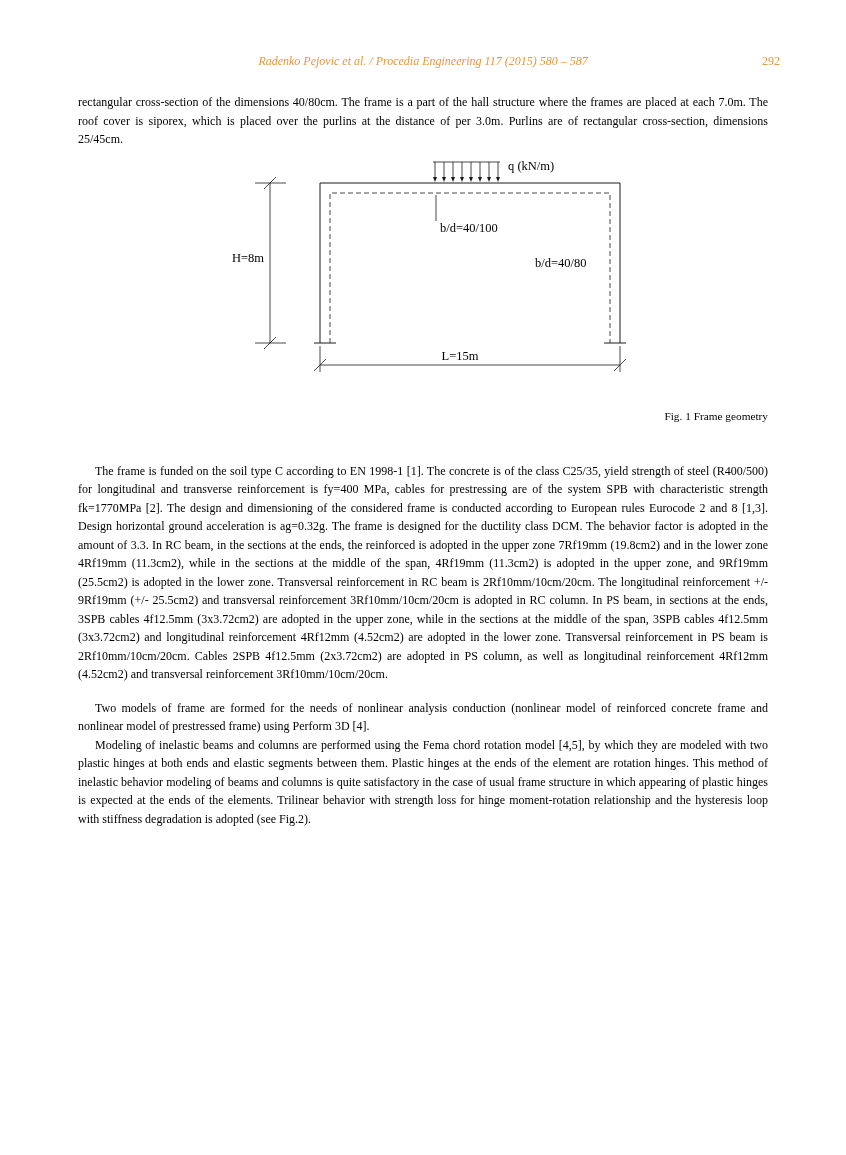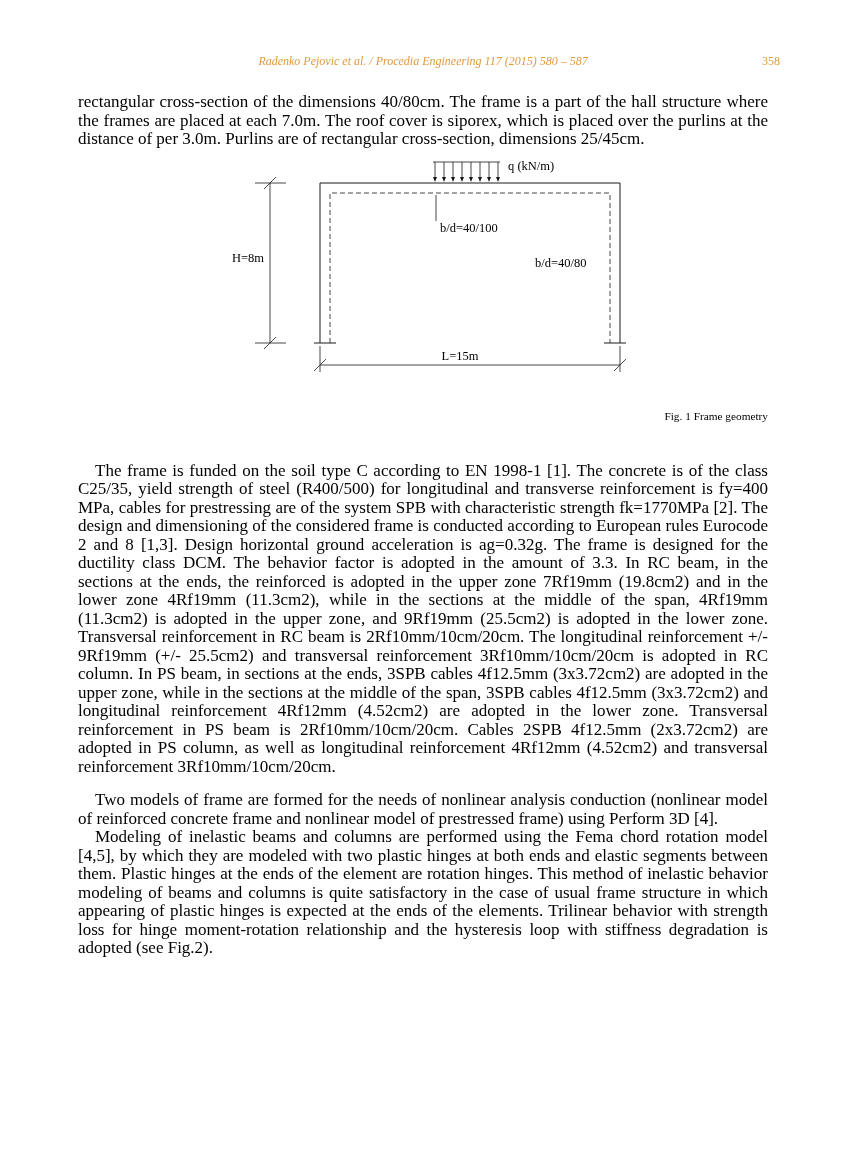--- a/index.html
+++ b/index.html
@@ -10,21 +10,21 @@
     padding: 54px 78px 14px 78px;
     position: relative; overflow: hidden;
   }
   .header {
     position: relative; width: 690px; text-align: center;
     font-size: 12px; color: var(--accent, #e2993f); height: 15px;
   }
   .citation { font-style: italic; }
   .page-num { position: absolute; right: -12px; top: 0; }
   .para {
-    font-size: 17px; line-height: 18.5px; text-align: justify; margin: 0;
+    font-size: 12px; line-height: 18.5px; text-align: justify; margin: 0;
   }
   .indent { text-indent: 17px; }
   #p-continued { margin-top: 24px; }
   .fig-wrap { margin-top: 4px; text-align: center; }
   .fig-wrap svg { display: block; }
   .fig-line { stroke: #1a1a1a; stroke-width: 1; fill: none; }
   .fig-thin { stroke: #1a1a1a; stroke-width: 0.8; fill: none; }
   .fig-dash { stroke: #1a1a1a; stroke-width: 0.8; fill: none; stroke-dasharray: 5 3; }
   .fig-fill { fill: #1a1a1a; stroke: none; }
   .fig-text { font-family: "Liberation Serif", serif; font-size: 12.5px; fill: #000; }
@@ -36,21 +36,21 @@
   }
   .para-models { margin-top: 15px; }
 </style>
 </head>
 <body>
 
 <div class="page">
 
   <div class="header">
     <span class="citation">Radenko Pejovic et al. / Procedia Engineering 117 (2015) 580 – 587</span>
-    <span class="page-num">358</span>
+    <span class="page-num">292</span>
   </div>
 
   <p class="para" id="p-continued">rectangular cross-section of the dimensions 40/80cm. The frame is a part of the hall structure where the frames are placed at each 7.0m. The roof cover is siporex, which is placed over the purlins at the distance of per 3.0m. Purlins are of rectangular cross-section, dimensions 25/45cm.</p>
 
   <div class="fig-wrap">
     <svg width="690" height="250" viewBox="0 0 690 250">
 
       <g>
         <line class="fig-thin" x1="355" y1="9" x2="422" y2="9"></line>
         <line class="fig-thin" x1="357" y1="9" x2="357" y2="24"></line>

